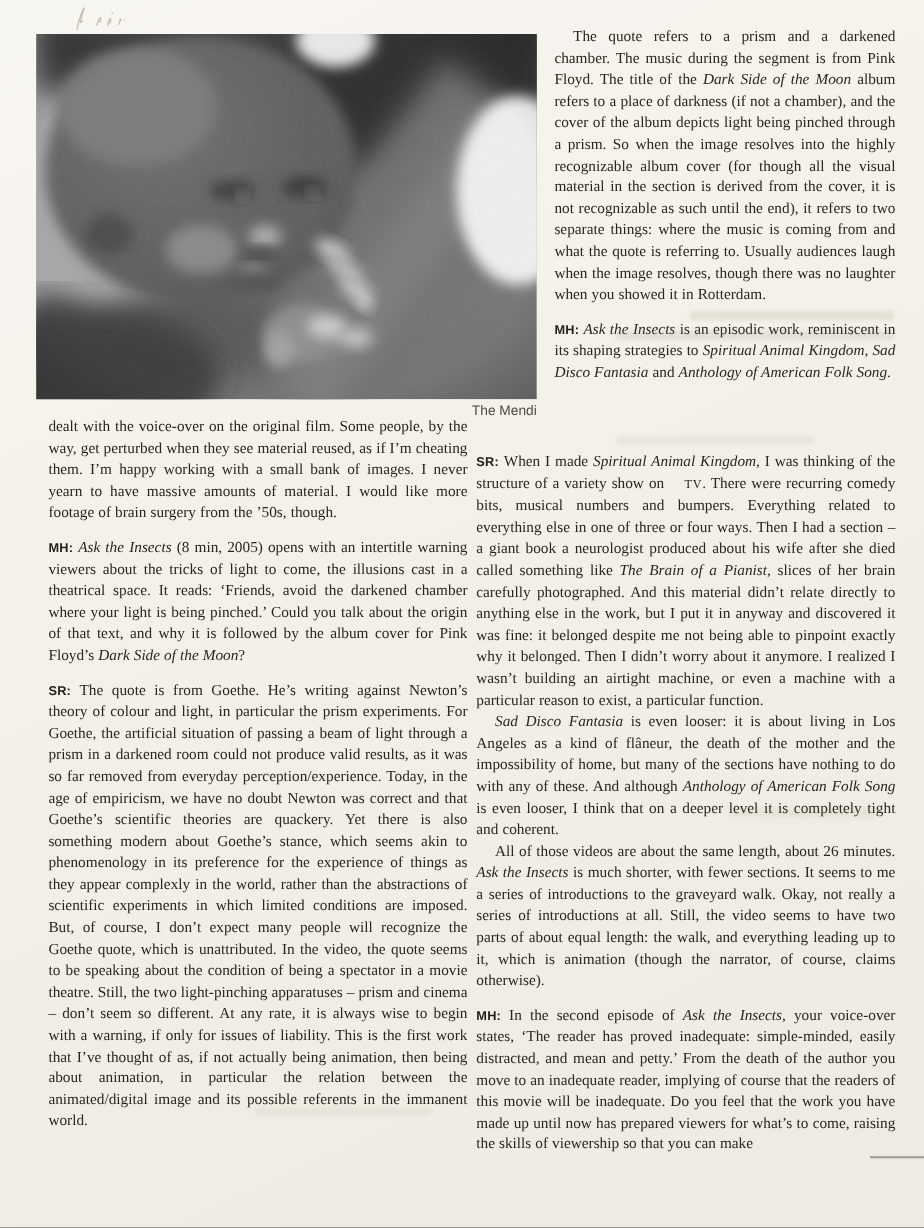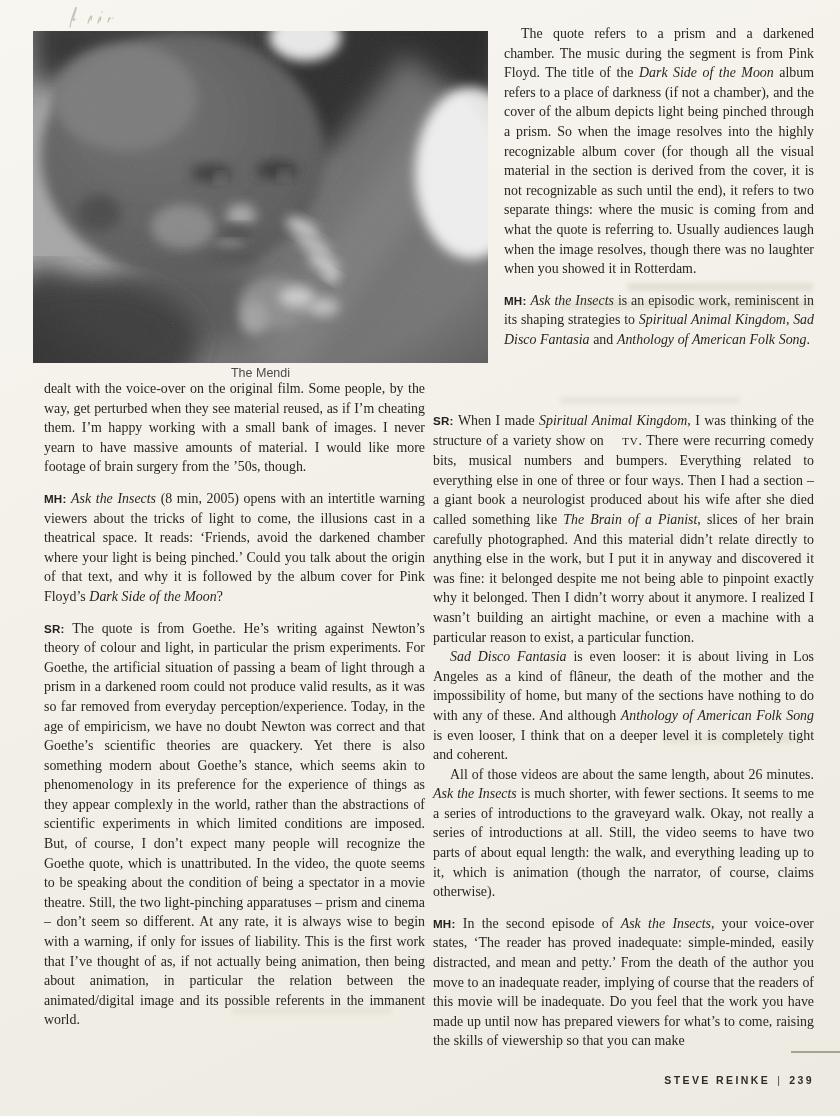--- a/index.html
+++ b/index.html
@@ -22,21 +22,21 @@
   p.para.block{margin-top:12px;}
   .run-i{font-style:italic;margin-top:29px;}
   .run-label{
     font-family:"Liberation Sans","DejaVu Sans",sans-serif;
     font-weight:700;font-size:11.6px;letter-spacing:0.2px;color:#23201b;
   }
   .run-sc{font-size:11px;letter-spacing:0.7px;margin-left:14px;}
   .photo{position:absolute;left:33px;top:31px;width:455px;height:332px;}
   .photo svg{display:block;}
   .caption{
-    position:absolute;left:33px;top:366px;width:455px;text-align:center;
+    position:absolute;left:33px;top:366px;width:455px;text-align:right;
     font-family:"Liberation Sans","DejaVu Sans",sans-serif;
     font-size:12.5px;color:#4b4a45;
   }
   .footer{
     position:absolute;left:433px;top:1074px;width:381px;text-align:right;
     font-family:"Liberation Sans","DejaVu Sans",sans-serif;
     font-size:10.5px;font-weight:700;letter-spacing:2.4px;color:#2e2c28;
   }
   .footer .sep{font-weight:400;margin:0 7px;color:#4a4843;}
   .scribble{position:absolute;left:40px;top:0px;opacity:.8;}
@@ -145,17 +145,14 @@
     </div>
 
   <div class="ghost" style="left:627px;top:283px;width:186px;height:8px;"></div>
   <div class="ghost" style="left:560px;top:301px;width:253px;height:8px;"></div>
   <div class="ghost" style="left:560px;top:397px;width:180px;height:7px;opacity:.7;"></div>
   <div class="ghost" style="left:663px;top:735px;width:133px;height:8px;opacity:.7;"></div>
   <div class="ghost" style="left:232px;top:1007px;width:160px;height:7px;opacity:.6;"></div>
 
   <div class="artifact-line"></div>
 
-  <div class="footer">
-    <span>STEVE REINKE</span><span class="sep">|</span><span>239</span>
-  </div>
 
 </div>
 
 </body></html>

